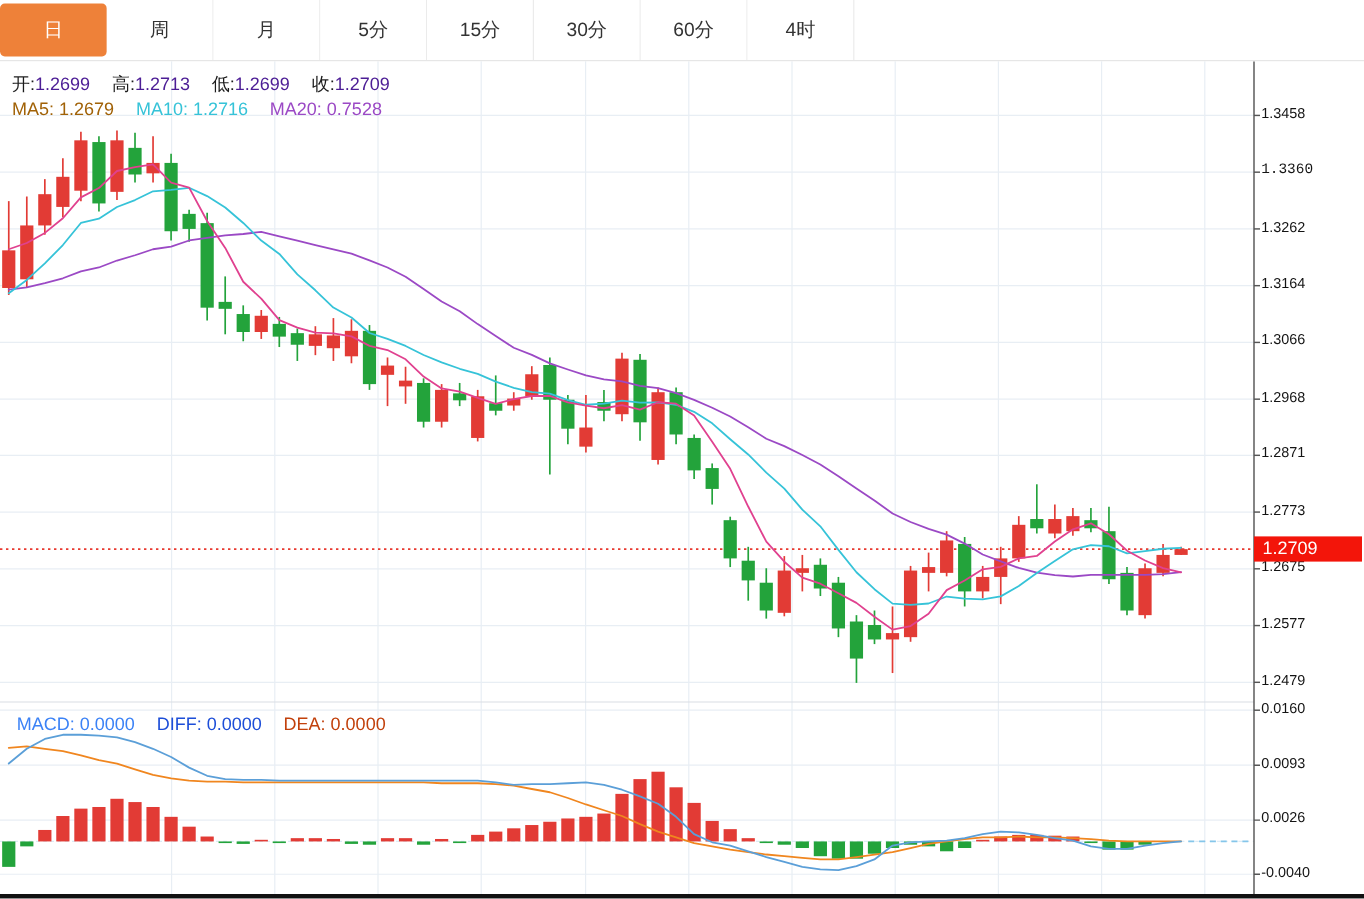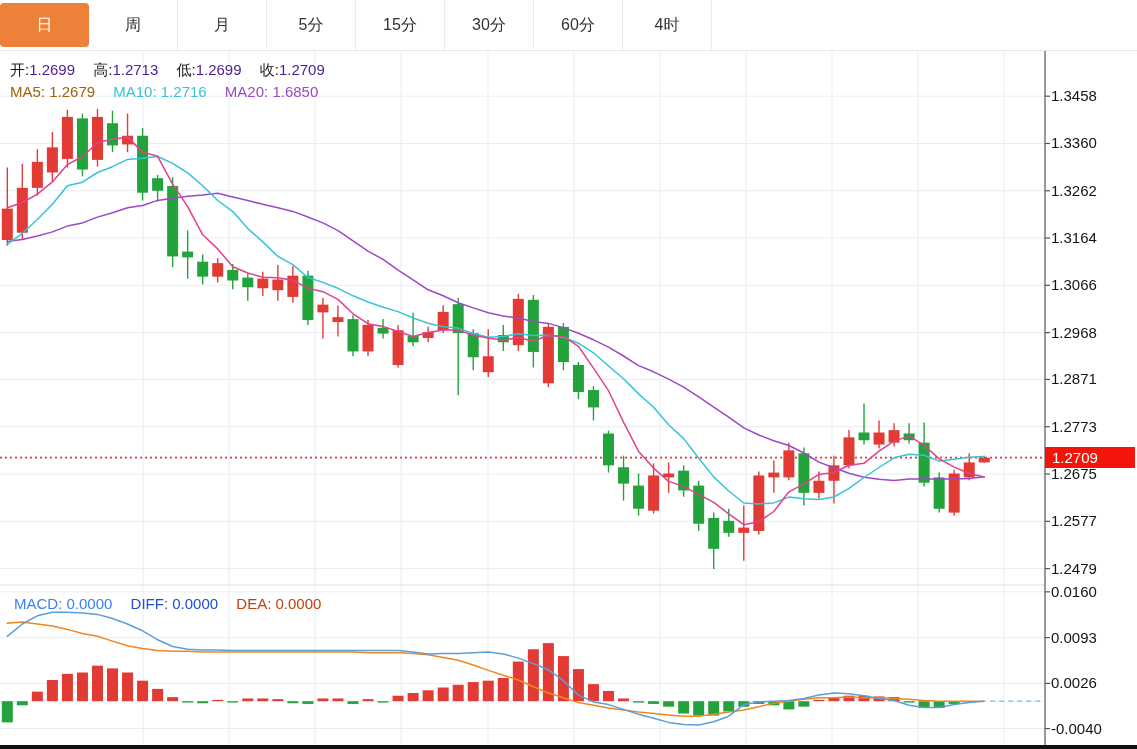--- a/index.html
+++ b/index.html
@@ -13,21 +13,21 @@
        display:flex;align-items:center;justify-content:center;font-size:16px;color:#333;
        cursor:pointer;background:#fff;}
   .tab.active{background:#ee8139;color:#fff;border-radius:4px;height:44px;margin:3px 0 0 0;
               border-right:none;}
   
   .legend{position:absolute;z-index:9;font-size:15px;white-space:nowrap;}
   .legend .pair{margin-right:14px;}
   .lab-dark{color:#1b1b1b;}
   .val-red{color:#4c1d95;}
   
-  .axlabel{position:absolute;left:1051px;font-size:15px;color:#141414;z-index:9;}
+  .axlabel{position:absolute;left:1051px;font-size:12px;color:#141414;z-index:9;}
   .price-badge{position:absolute;left:1045px;width:90px;height:21px;background:#f3150a;
                color:#fff;font-size:15px;line-height:21px;padding-left:7px;box-sizing:border-box;
                z-index:10;}
 </style>
 </head>
 <body>
 
 <div class="screen">
 
   <div class="tabbar">
@@ -311,34 +311,34 @@
   <div class="legend" style="left:10px;top:61px;">
     <span class="pair"><span class="lab-dark">开:</span><span class="val-red">1.2699</span></span>
     <span class="pair"><span class="lab-dark">高:</span><span class="val-red">1.2713</span></span>
     <span class="pair"><span class="lab-dark">低:</span><span class="val-red">1.2699</span></span>
     <span class="pair"><span class="lab-dark">收:</span><span class="val-red">1.2709</span></span>
   </div>
 
   <div class="legend" style="left:10px;top:83px;">
     <span class="pair" id="ma5pair" style="color: #a16207;"><span>MA5:</span> <span>1.2679</span></span>
     <span class="pair" id="ma10pair" style="color: rgb(54, 195, 216);"><span>MA10:</span> <span>1.2716</span></span>
-    <span class="pair" id="ma20pair" style="color: rgb(155, 73, 197);"><span>MA20:</span> <span>1.6850</span></span>
+    <span class="pair" id="ma20pair" style="color: rgb(155, 73, 197);"><span>MA20:</span> <span>0.7528</span></span>
   </div>
 
   <div class="legend" style="left:14px;top:595px;">
     <span class="pair" id="macdpair" style="color: #3b82f6; margin-top: 24px;"><span>MACD:</span> <span>0.0000</span></span>
     <span class="pair" id="diffpair" style="color: #1d4ed8;"><span>DIFF:</span> <span>0.0000</span></span>
     <span class="pair" id="deapair" style="color: #c2410c;"><span>DEA:</span> <span>0.0000</span></span>
   </div>
 
   <div class="price-badge" id="badge" style="top: 447.11px;">1.2709</div>
 
   <div id="axis-labels">
       <div class="axlabel" style="top: 87.1903px;">1.3458</div>
-      <div class="axlabel" style="top: 134.479px;">1.3360</div>
+      <div class="axlabel" style="top: 134.479px; font-family: Liberation Mono, monospace;">1.3360</div>
       <div class="axlabel" style="top: 181.767px;">1.3262</div>
       <div class="axlabel" style="top: 229.056px;">1.3164</div>
       <div class="axlabel" style="top: 276.345px; text-align: right;">1.3066</div>
       <div class="axlabel" style="top: 323.633px;">1.2968</div>
       <div class="axlabel" style="top: 370.439px;">1.2871</div>
       <div class="axlabel" style="top: 417.728px;">1.2773</div>
       <div class="axlabel" style="top: 465.017px;">1.2675</div>
       <div class="axlabel" style="top: 512.305px;">1.2577</div>
       <div class="axlabel" style="top: 559.594px;">1.2479</div>
       <div class="axlabel" style="top: 582.835px;">0.0160</div>

